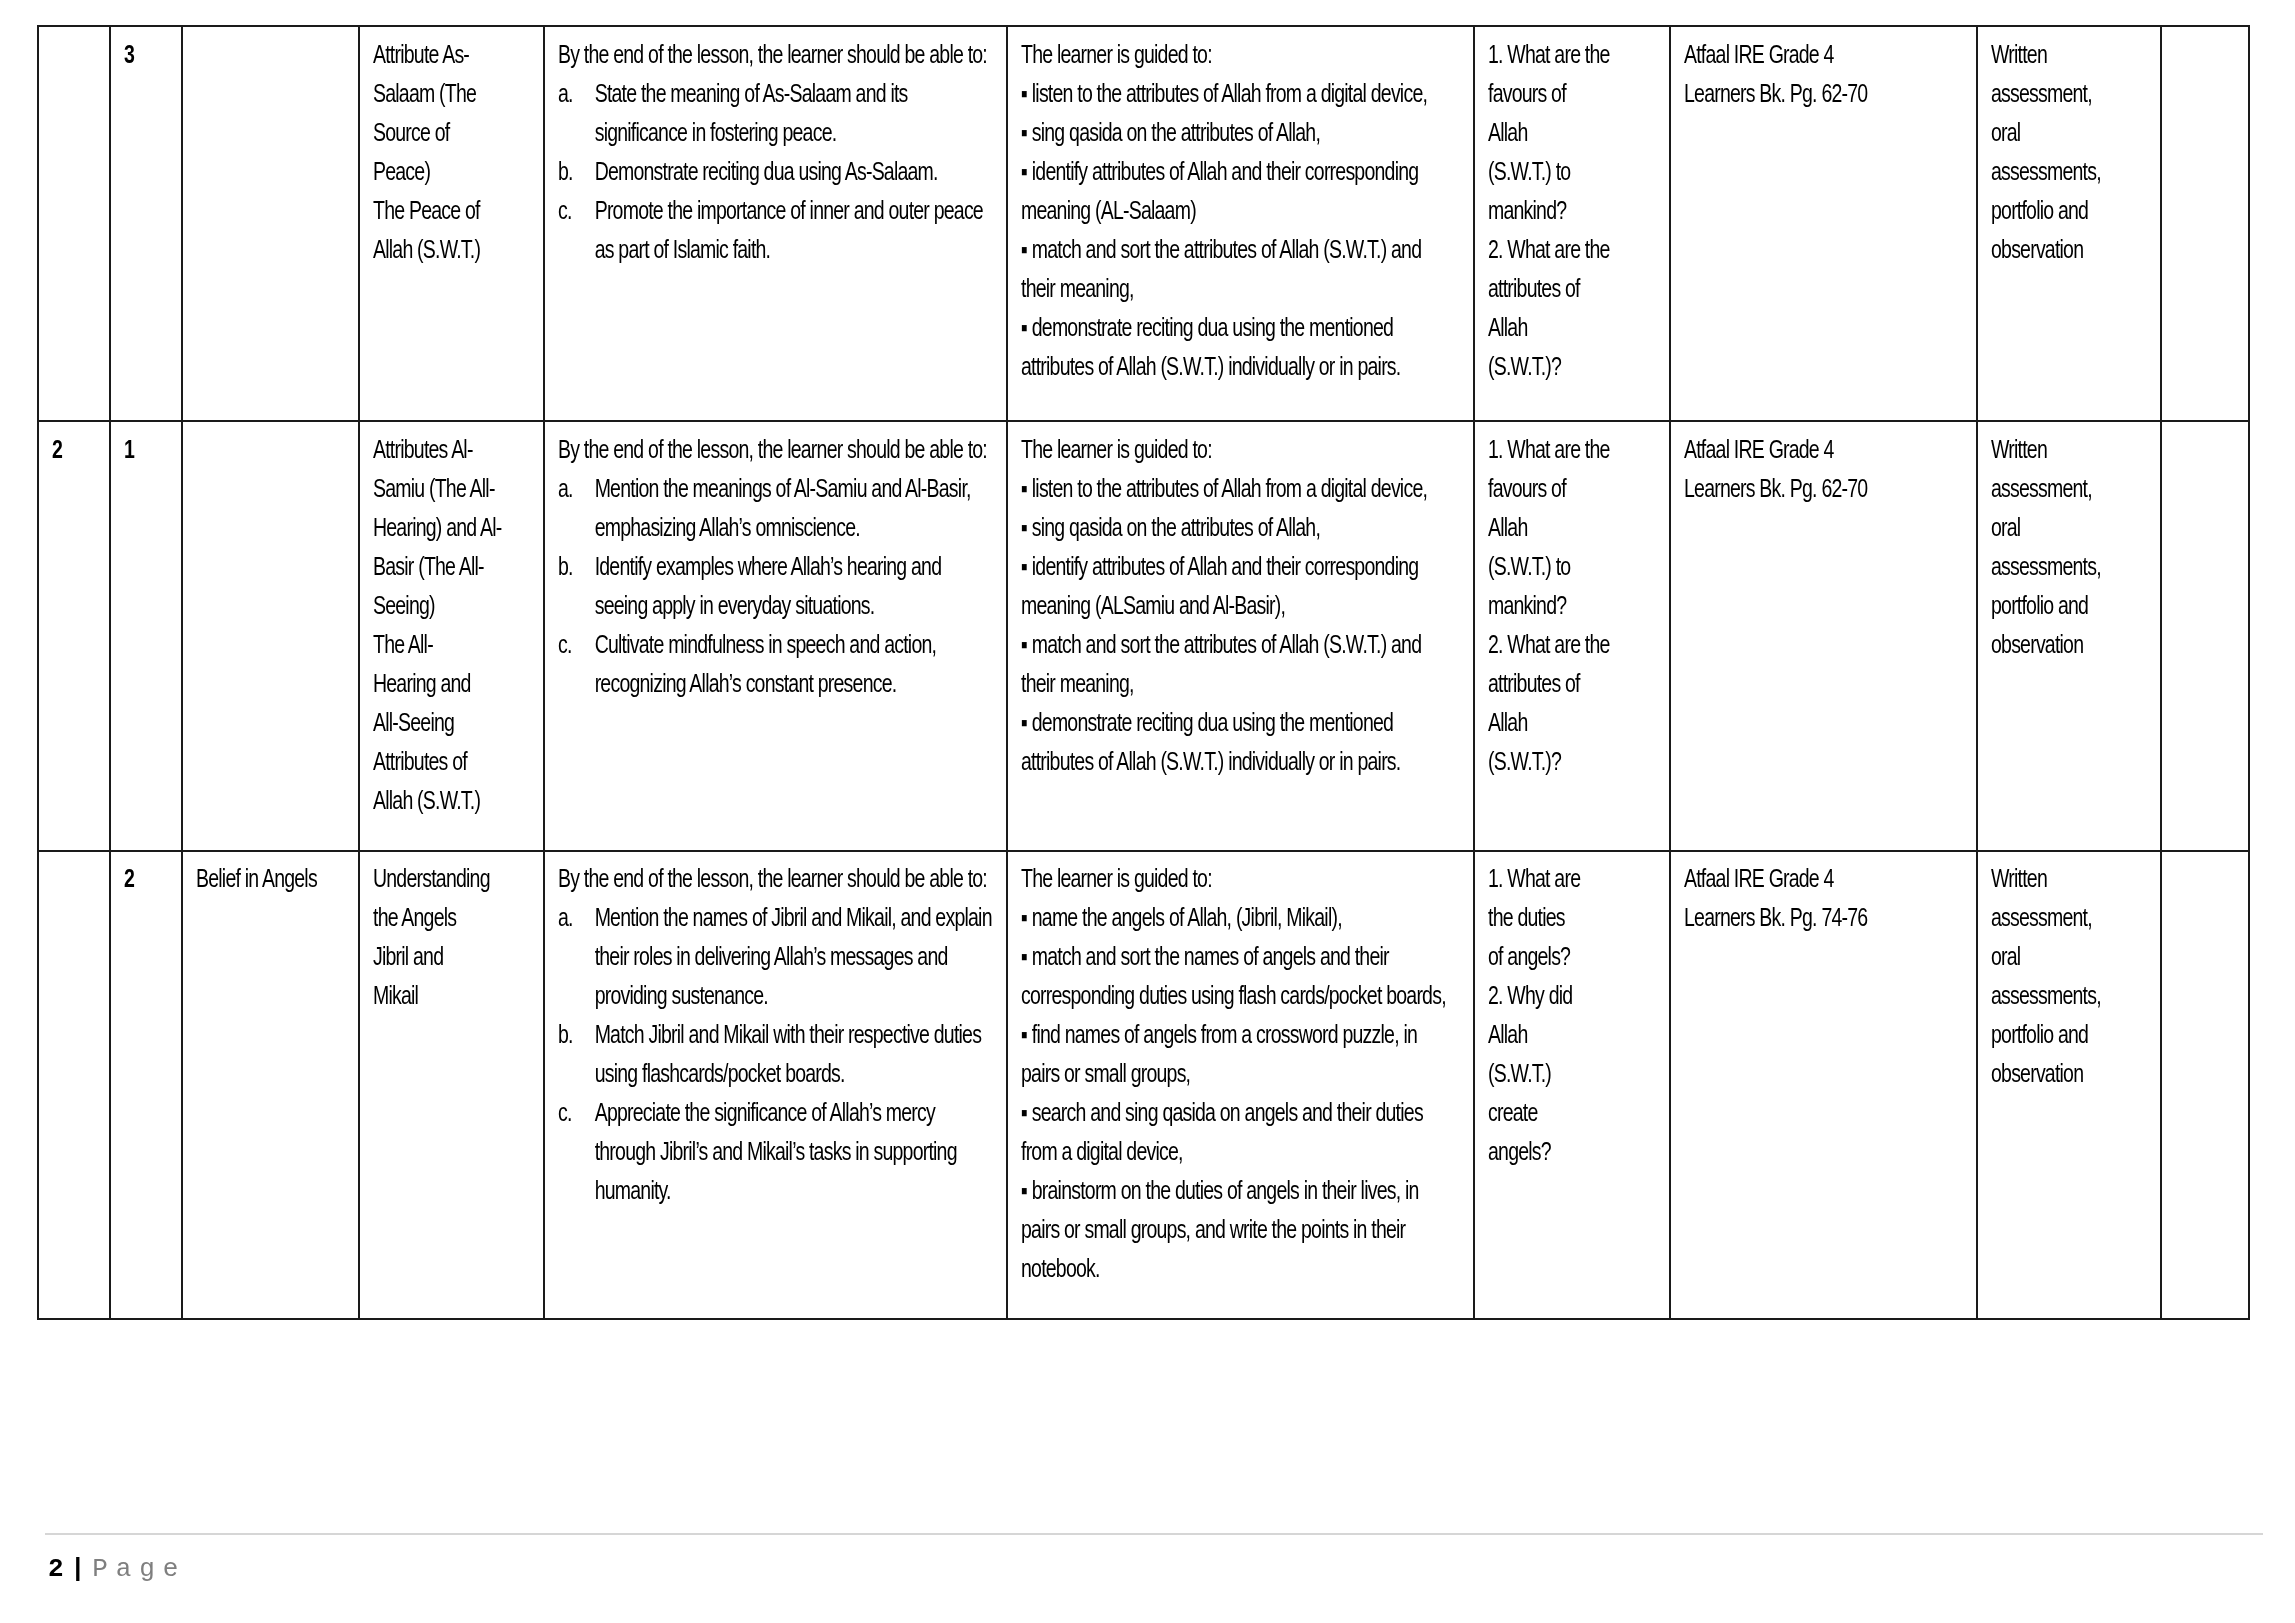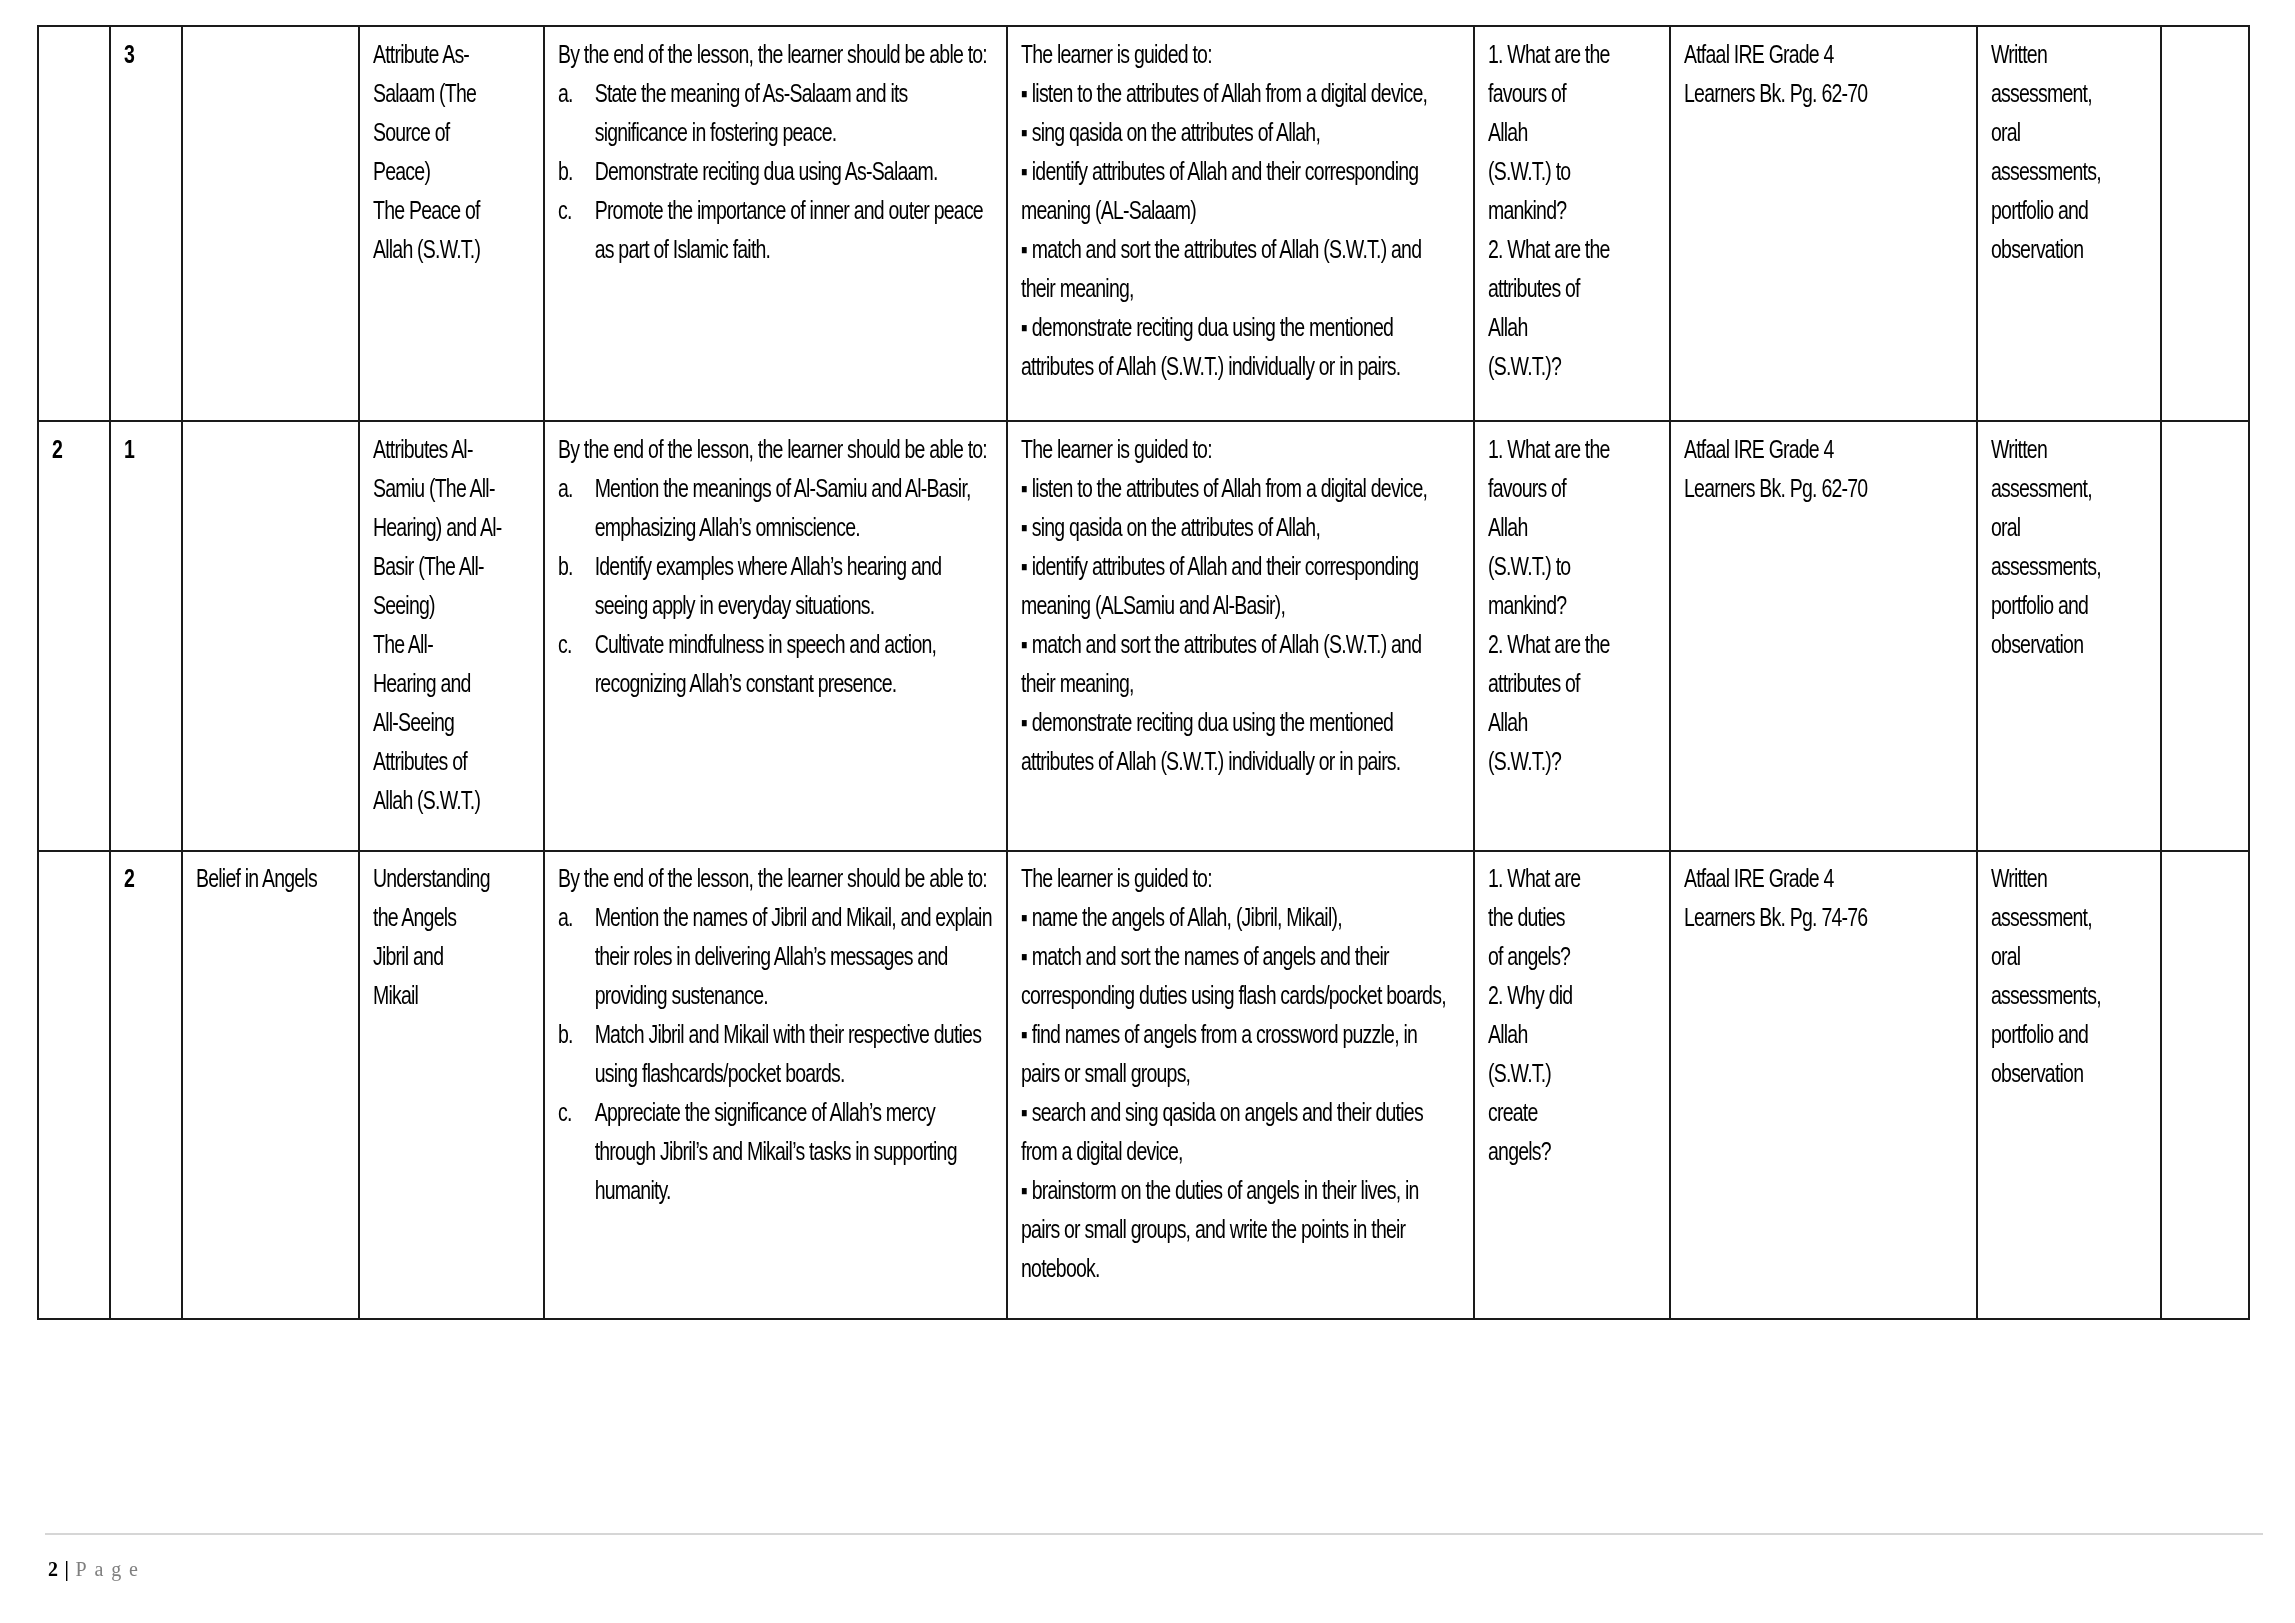--- a/index.html
+++ b/index.html
@@ -32,21 +32,21 @@
   .obj-list { margin: 0; padding: 0; list-style: none; }
   .obj-list li { position: relative; padding-left: 47px; }
   .obj-list li .marker { position: absolute; left: 0; top: 0; width: 39px; }
   .bullet-line { display: block; }
   .footer-rule {
     position: absolute; left: 45px; top: 1533px; width: 2218px; height: 2px;
     background: #d6d6d6;
   }
   .footer {
     position: absolute; left: 48px; top: 1550px;
-    font-family: Liberation Serif, serif; font-size: 20px; line-height: 39px;
+    font-family: Liberation Mono, monospace; font-size: 26px; line-height: 39px;
   }
   .footer .pnum { font-weight: bold; color: #000; }
   .footer .sep { font-weight: bold; color: #000; margin: 0 6.5px; }
   .footer .plabel { color: #7f7f7f; letter-spacing: 7.9px; }
 </style>
 </head>
 <body>
 
 <div class="page">
   <table class="scheme">

